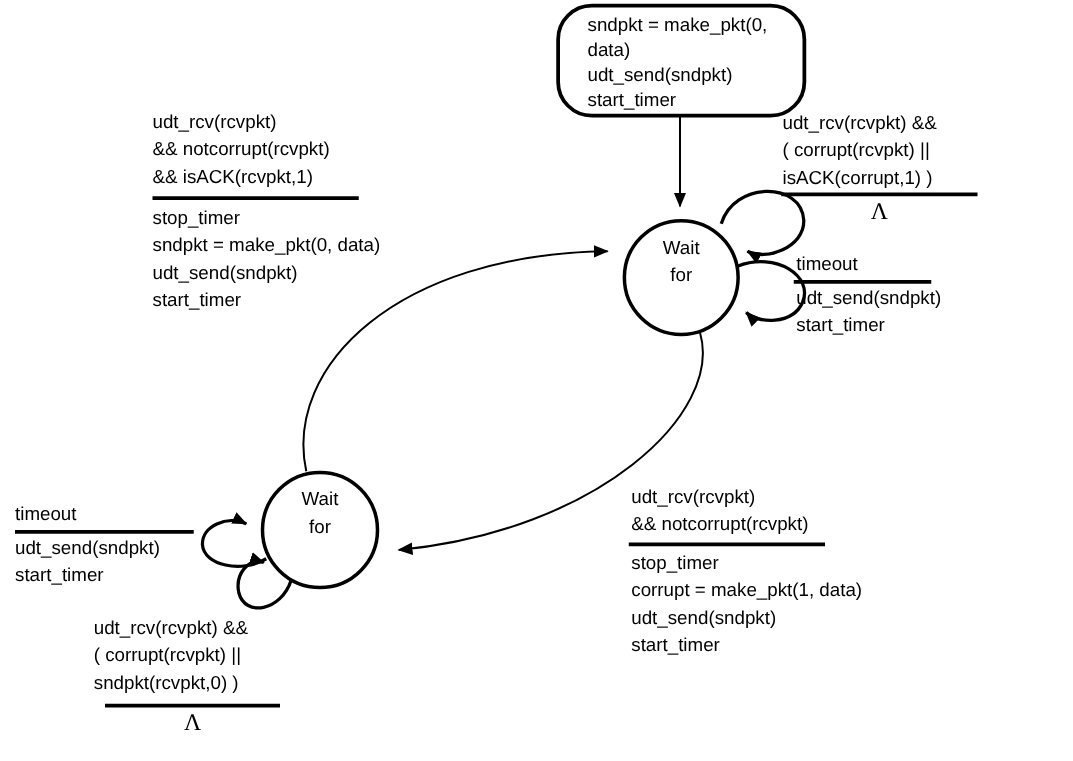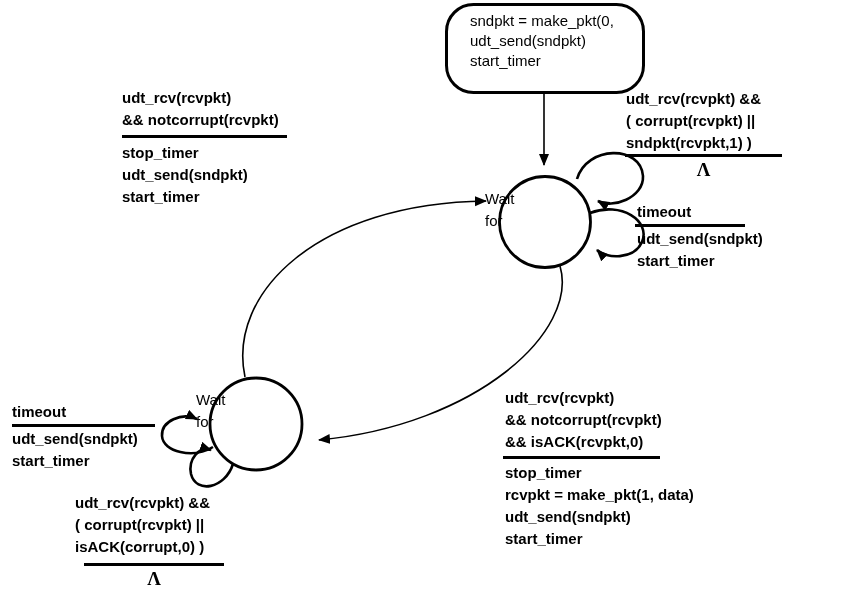--- a/index.html
+++ b/index.html
@@ -6,31 +6,31 @@
   body {
     width: 858px; height: 609px;
     background: #ffffff;
     font-family: "Liberation Sans", sans-serif;
     color: #000000;
     position: relative;
     overflow: hidden;
   }
   #stage { position: absolute; left: 0; top: 0; width: 804px; height: 609px; }
   svg#fsm-canvas { position: absolute; left: 0; top: 0; }
-  .label { position: absolute; font-size: 15px; line-height: 22px; white-space: nowrap; font-weight: bold; }
+  .label { position: absolute; font-size: 15px; line-height: 22px; white-space: nowrap; }
   .label .ln { height: 22px; }
   .rule { height: 3px; background: #000000; }
   .lambda {
     font-family: "Liberation Serif", serif;
     font-size: 19px; line-height: 22px;
     text-align: center; margin-top: 2px;
   }
   .state-label {
     position: absolute; width: 120px;
-    text-align: left; font-size: 15px; line-height: 21.5px;
+    text-align: center; font-size: 15px; line-height: 21.5px;
   }
   .box-label {
     position: absolute; left: 470px; top: 11px;
     font-size: 15px; line-height: 20px; white-space: nowrap;
   }
 </style>
 </head>
 <body>
 
 <div id="stage">
@@ -54,76 +54,78 @@
 
     <path d="M 577 179 C 587 145, 641 145, 643 176 C 644 198, 612 209, 598 201" fill="none" stroke="#000000" stroke-width="2.6" marker-end="url(#ah)"></path>
     <path d="M 590 213 C 621 201, 651 221, 642 242 C 634 260, 606 259, 597 250" fill="none" stroke="#000000" stroke-width="2.6" marker-end="url(#ah)"></path>
 
     <path d="M 213 447 C 193 459, 163 452, 162 436 C 161 421, 182 412, 197 419" fill="none" stroke="#000000" stroke-width="2.6" marker-end="url(#ah)"></path>
     <path d="M 233 464 C 225 489, 196 494, 191 474 C 188 459, 199 446, 211 450" fill="none" stroke="#000000" stroke-width="2.6" marker-end="url(#ah)"></path>
   </svg>
 
   <div class="box-label">
     <div class="ln">sndpkt = make_pkt(0,</div>
+    <div class="ln">data)</div>
     <div class="ln">udt_send(sndpkt)</div>
     <div class="ln">start_timer</div>
   </div>
 
   <div class="state-label" style="left:485px; top:188px;">
     <div>Wait</div>
     <div>for</div>
   </div>
   <div class="state-label" style="left:196px; top:389px;">
     <div>Wait</div>
     <div>for</div>
   </div>
 
   <div class="label" style="left:122px; top:87px;">
     <div class="ln">udt_rcv(rcvpkt)</div>
     <div class="ln">&amp;&amp; notcorrupt(rcvpkt)</div>
+    <div class="ln">&amp;&amp; isACK(rcvpkt,1)</div>
     <div class="rule" style="width:165px; margin:4px 0;"></div>
     <div class="ln">stop_timer</div>
+    <div class="ln">sndpkt = make_pkt(0, data)</div>
     <div class="ln">udt_send(sndpkt)</div>
     <div class="ln">start_timer</div>
   </div>
 
   <div class="label" style="left:626px; top:88px;">
     <div class="ln">udt_rcv(rcvpkt) &amp;&amp;</div>
     <div class="ln">( corrupt(rcvpkt) ||</div>
-    <div class="ln">sndpkt(rcvpkt,1) )</div>
+    <div class="ln">isACK(corrupt,1) )</div>
     <div class="rule" style="width:157px; margin-left:-1px;"></div>
     <div class="lambda" style="width:157px; margin-left:-1px;">Λ</div>
   </div>
 
   <div class="label" style="left:637px; top:201px;">
     <div class="ln">timeout</div>
     <div class="rule" style="width:110px; margin-left:-2px; margin-top:1px; margin-bottom:1px;"></div>
     <div class="ln">udt_send(sndpkt)</div>
     <div class="ln">start_timer</div>
   </div>
 
   <div class="label" style="left:505px; top:387px;">
     <div class="ln">udt_rcv(rcvpkt)</div>
     <div class="ln">&amp;&amp; notcorrupt(rcvpkt)</div>
-    <div class="ln">&amp;&amp; isACK(rcvpkt,0)</div>
     <div class="rule" style="width:157px; margin-left:-2px; margin-top:3px; margin-bottom:3px;"></div>
     <div class="ln">stop_timer</div>
-    <div class="ln">rcvpkt = make_pkt(1, data)</div>
+    <div class="ln">corrupt = make_pkt(1, data)</div>
     <div class="ln">udt_send(sndpkt)</div>
     <div class="ln">start_timer</div>
   </div>
 
   <div class="label" style="left:12px; top:401px;">
     <div class="ln">timeout</div>
     <div class="rule" style="width:143px; margin-top:1px; margin-bottom:1px;"></div>
     <div class="ln">udt_send(sndpkt)</div>
     <div class="ln">start_timer</div>
   </div>
 
   <div class="label" style="left:75px; top:492px;">
     <div class="ln">udt_rcv(rcvpkt) &amp;&amp;</div>
     <div class="ln">( corrupt(rcvpkt) ||</div>
-    <div class="ln">isACK(corrupt,0) )</div>
+    <div class="ln">sndpkt(rcvpkt,0) )</div>
     <div class="rule" style="width:140px; margin-left:9px; margin-top:5px;"></div>
     <div class="lambda" style="width:140px; margin-left:9px;">Λ</div>
   </div>
 
 </div>
 
 </body></html>

